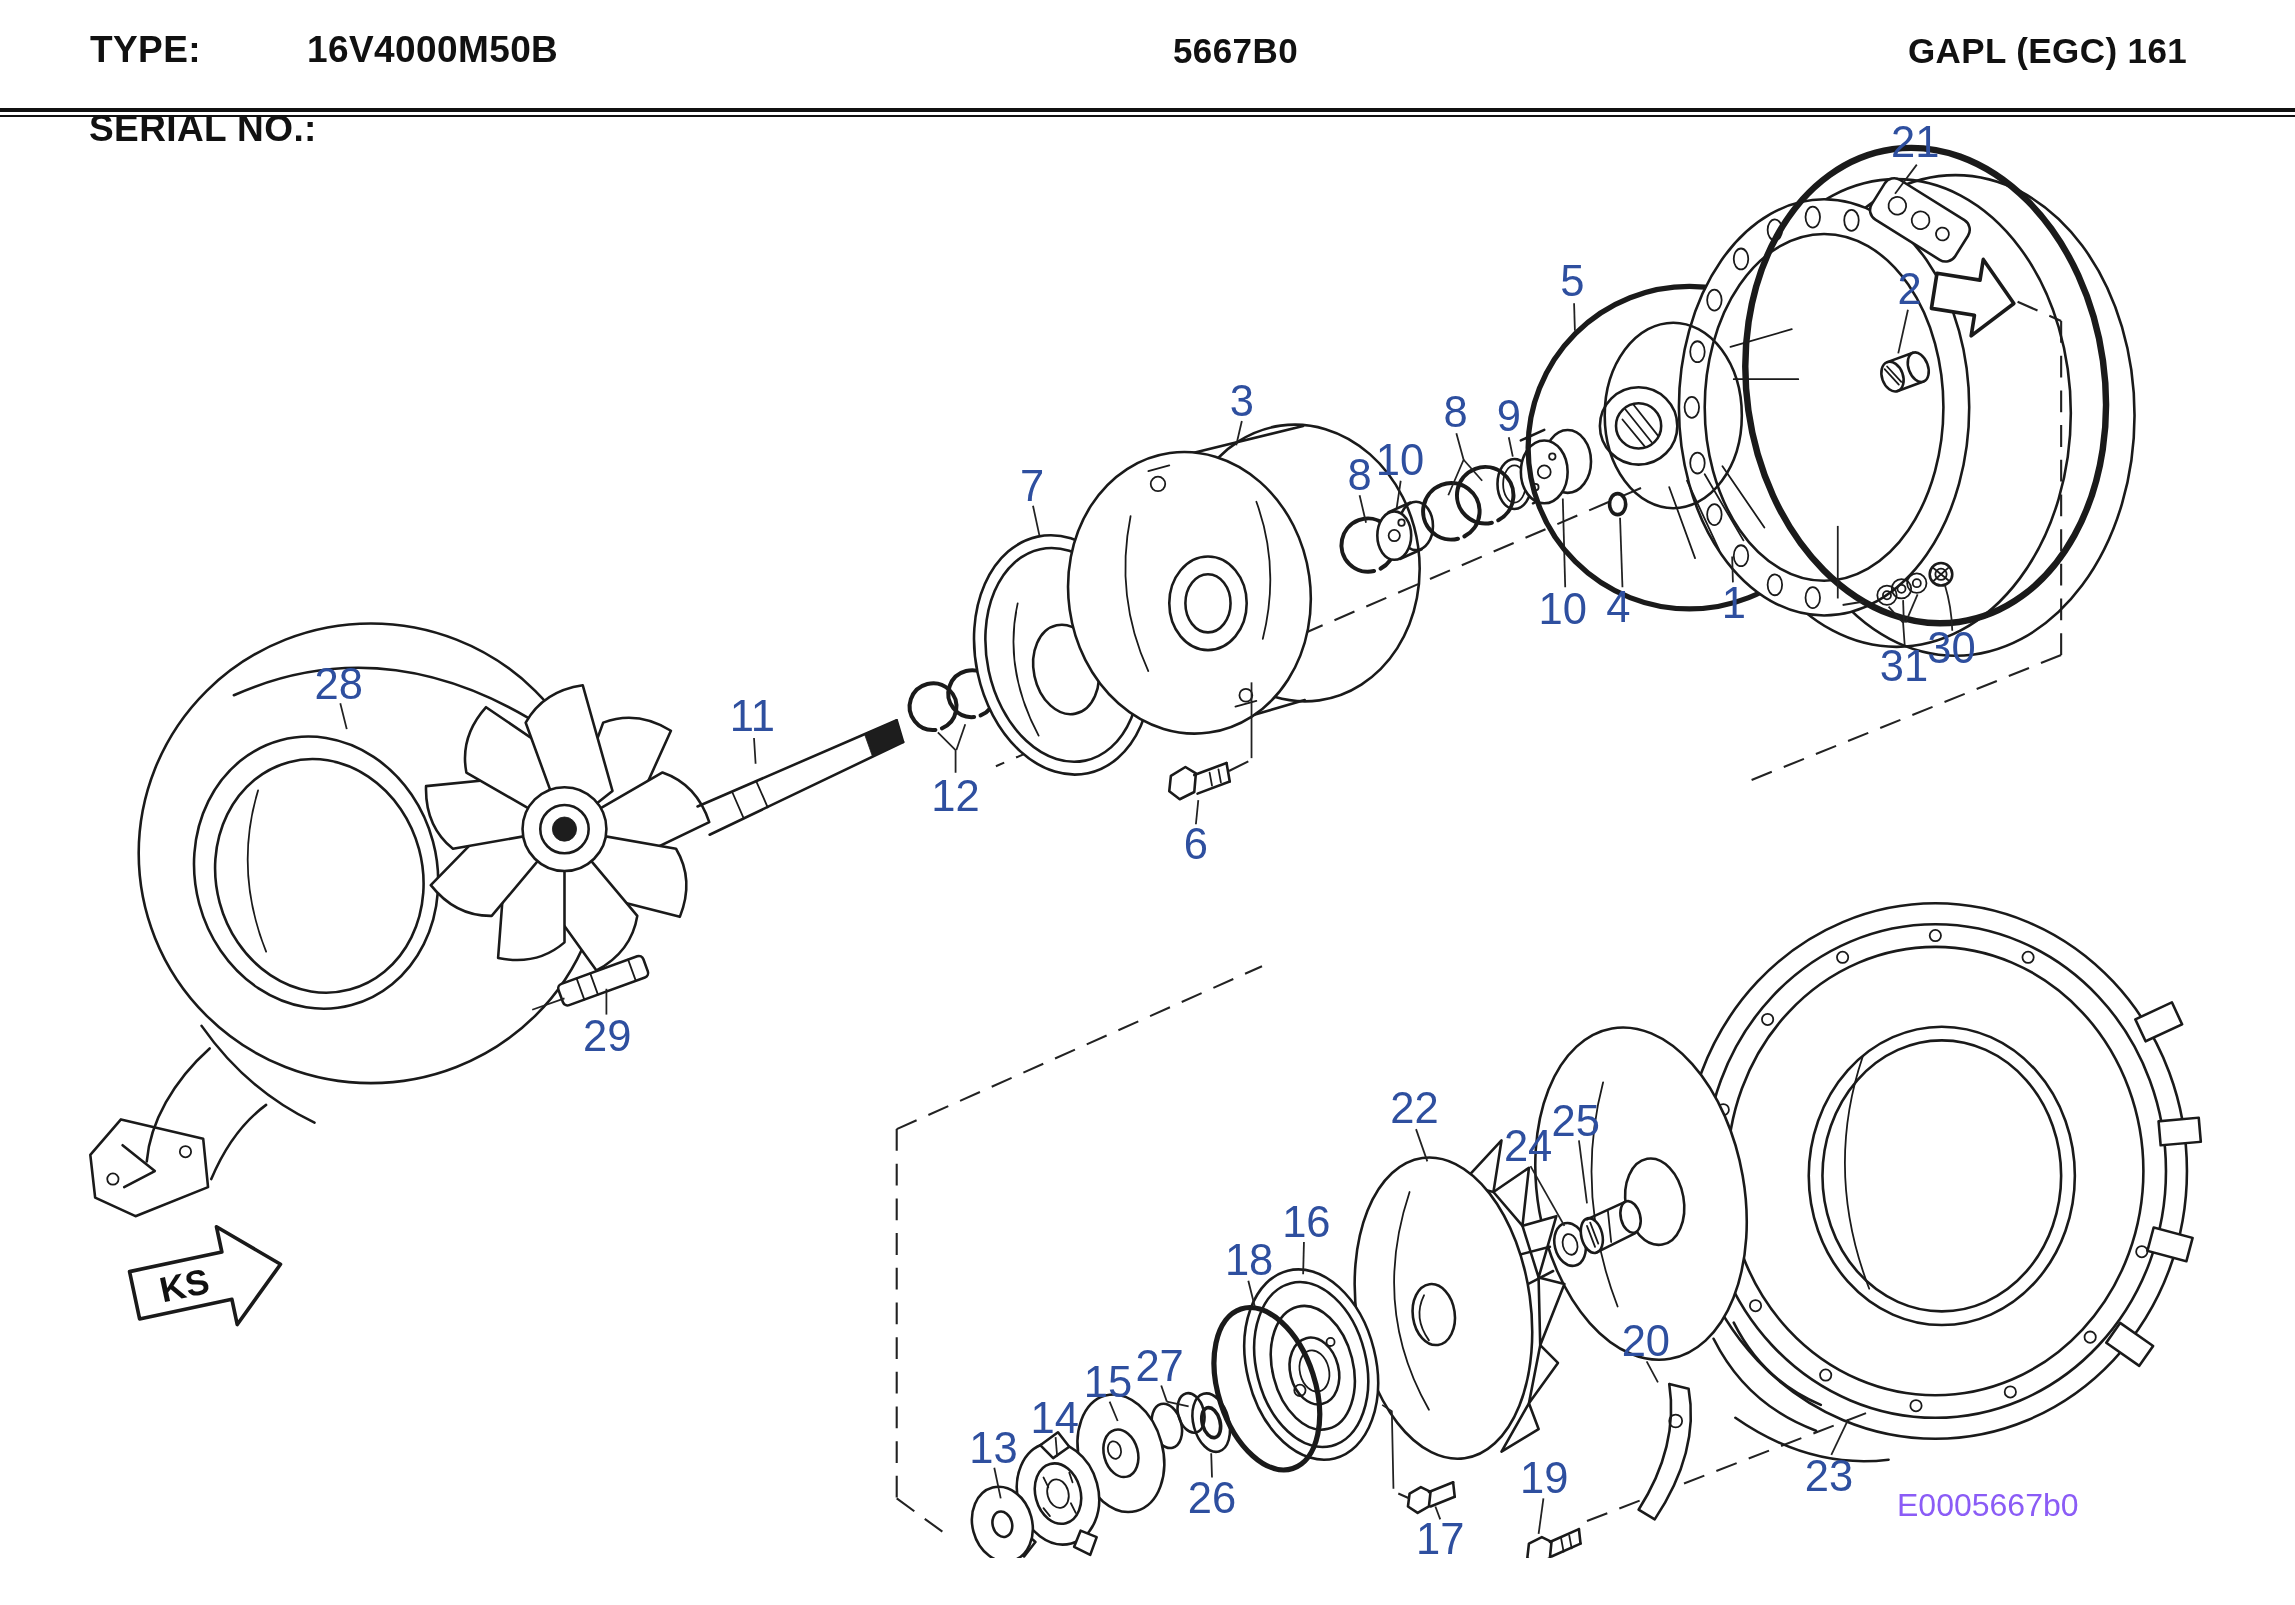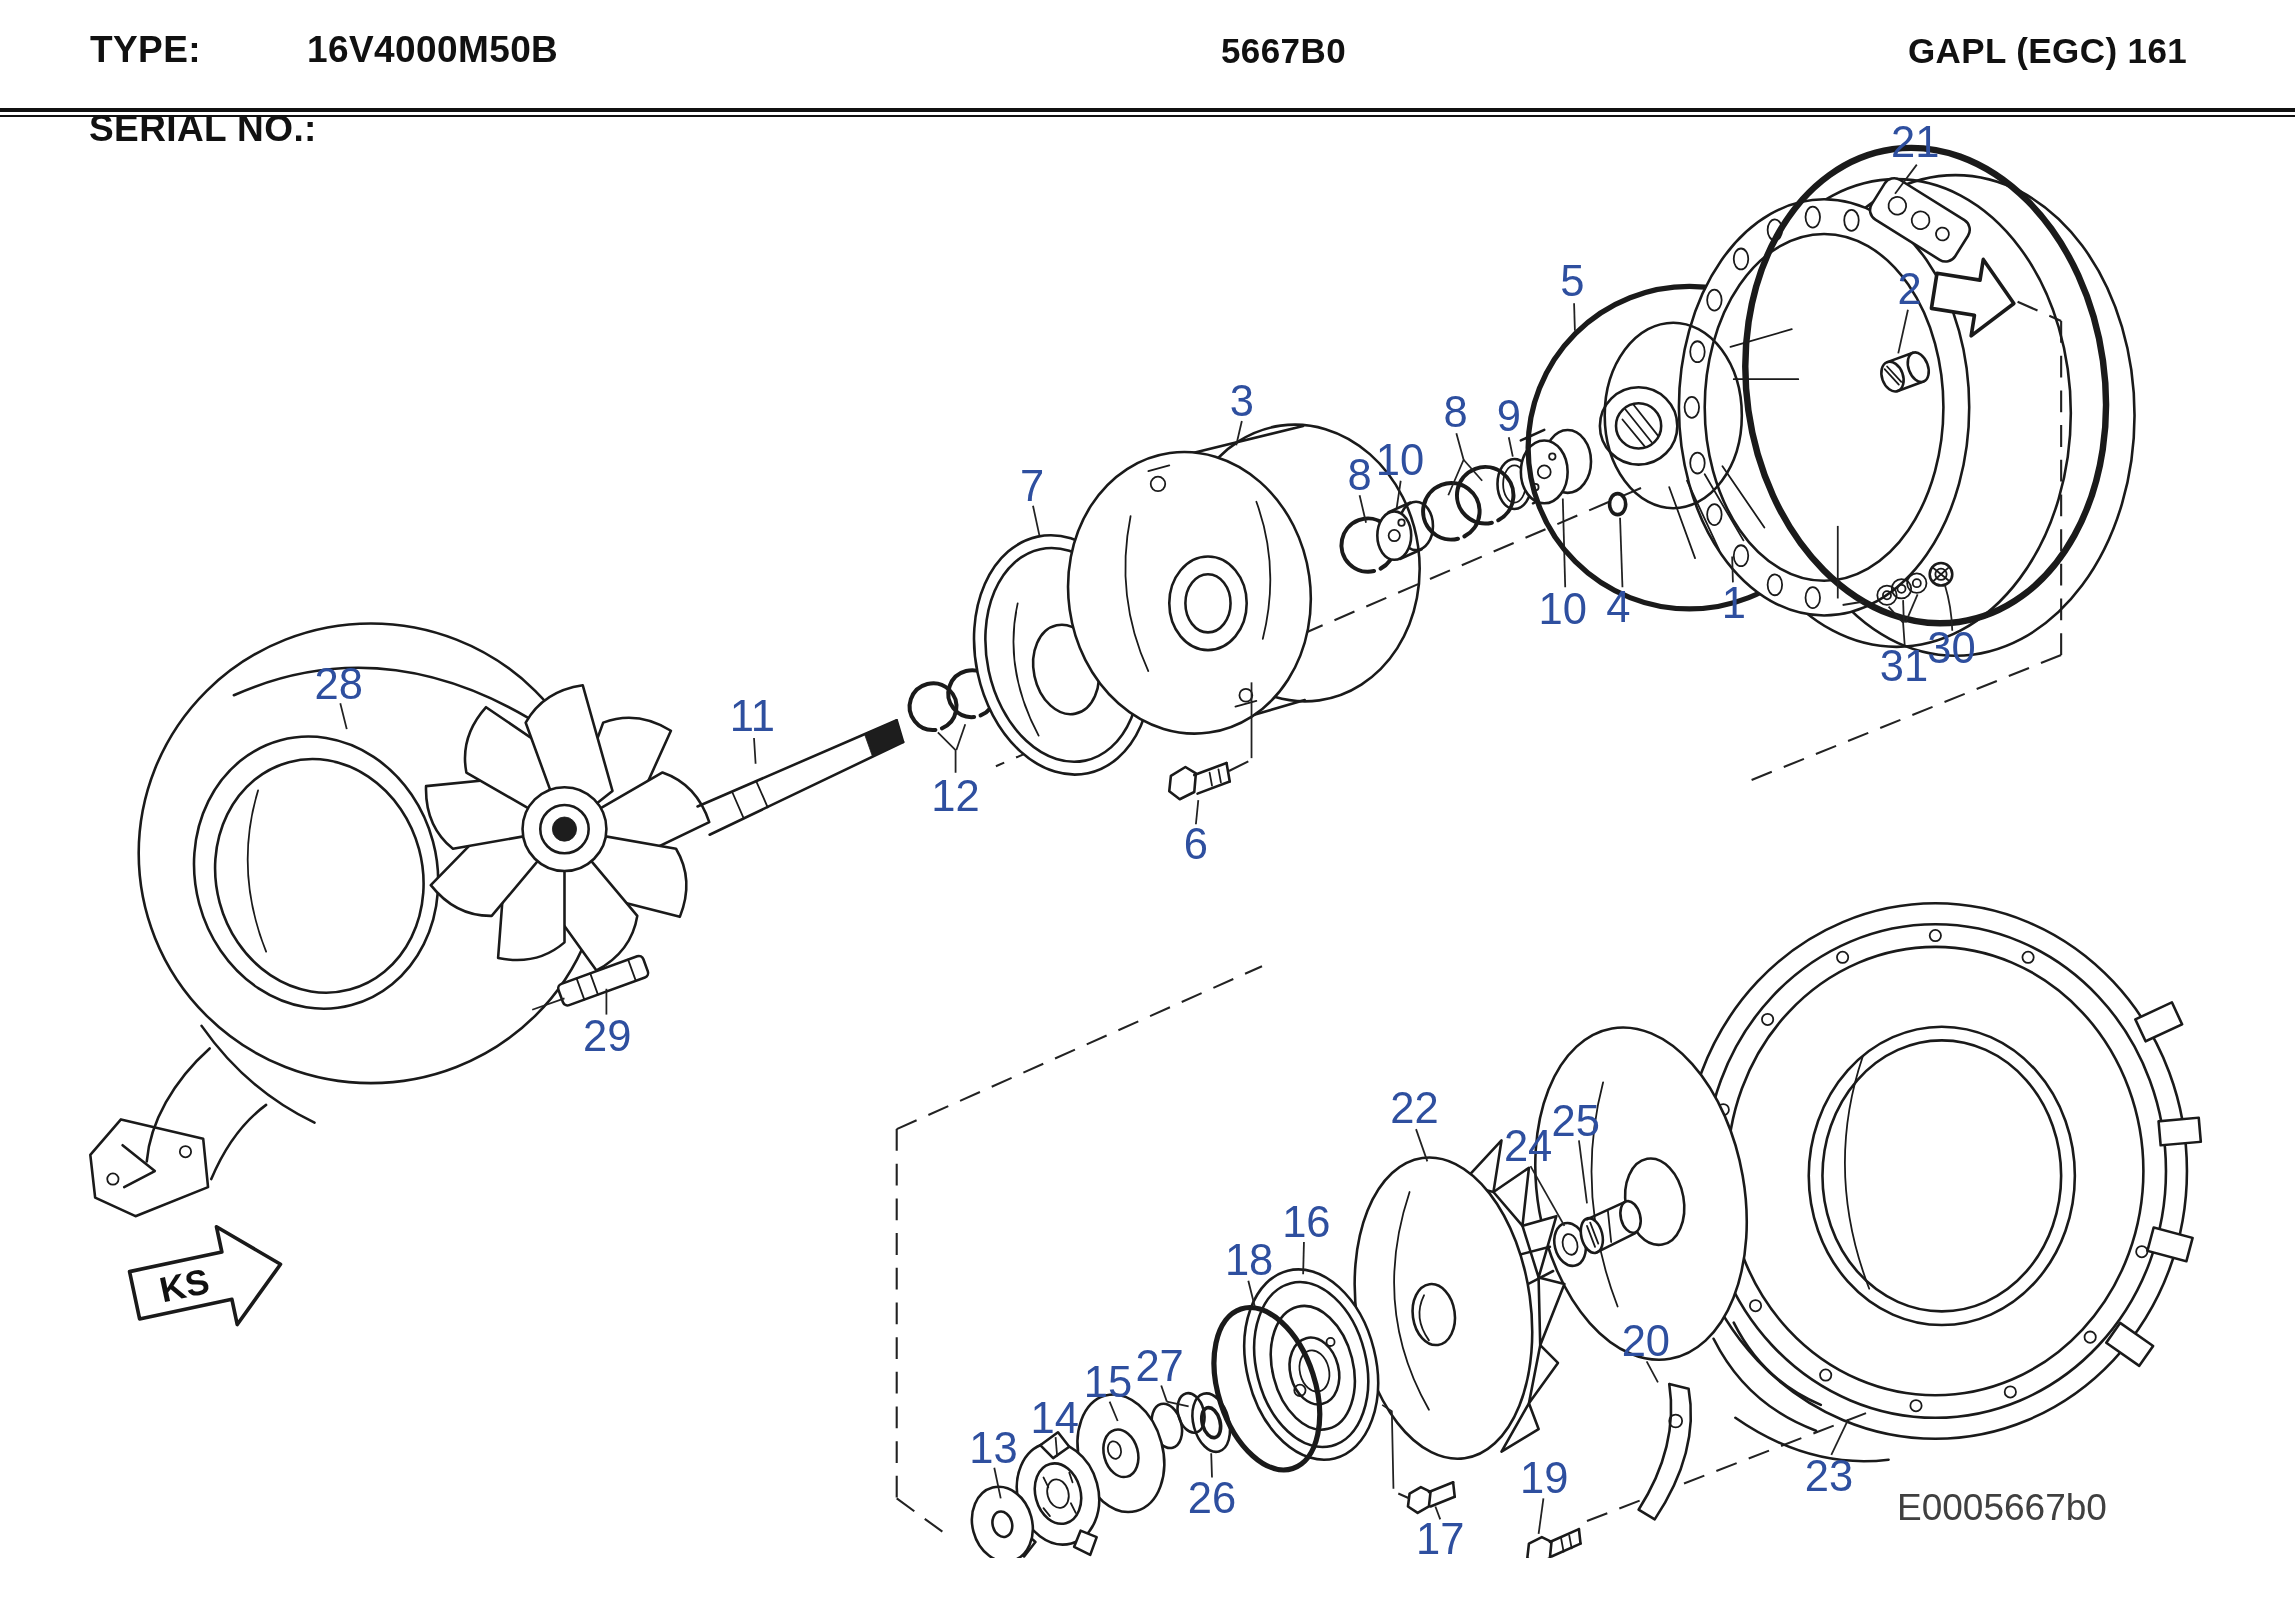--- a/index.html
+++ b/index.html
@@ -2,21 +2,21 @@
 <html style="font-size:13px"><head>
 <meta charset="utf-8">
 <style>
   html,body{margin:0;padding:0;background:#fff;}
   .page{position:relative;width:2295px;height:1558px;background:#ffffff;overflow:hidden;
         font-family:"Liberation Sans",sans-serif;}
   .hdr{position:absolute;color:#111;font-weight:bold;white-space:nowrap;letter-spacing:0.4px;}
   .hdr-lg{font-size:37px;}
   .hdr-md{font-size:35px;}
   .rule{position:absolute;left:0;width:2295px;background:#111;}
-  #figid{position:absolute;color:#404040;font-size:37px;white-space:nowrap;}
+  #figid{position:absolute;color:#8b5cf6;font-size:32px;white-space:nowrap;}
   svg{position:absolute;left:0;top:0;}
   .ln{stroke:#1a1a1a;fill:none;stroke-width:3.2;stroke-linecap:round;stroke-linejoin:round;}
   .fw{fill:#ffffff;}
   .thin{stroke-width:2.2;}
   .med{stroke-width:4.5;}
   .thick{stroke-width:6.5;}
   .xthick{stroke-width:8;}
   .clip{stroke-width:5;}
   .leader{stroke:#222;stroke-width:2.2;fill:none;}
   .dash{stroke:#222;stroke-width:2.6;fill:none;stroke-dasharray:27 16;}
@@ -27,21 +27,21 @@
            fill:#111;stroke:none;text-anchor:middle;}
 </style>
 </head>
 <body>
 
 <div class="page">
 
   <div class="hdr hdr-lg" style="left:90px;top:29px;">TYPE:</div>
   <div class="hdr hdr-lg" style="left:307px;top:29px;">16V4000M50B</div>
   <div class="hdr hdr-lg" style="left:89px;top:74px;margin-top:34px;">SERIAL NO.:</div>
-  <div class="hdr hdr-md" style="left:1221px;top:31px;">5667B0</div>
+  <div class="hdr hdr-md" style="left:1173px;top:31px;">5667B0</div>
   <div class="hdr hdr-md" style="left:1908px;top:31px;">GAPL (EGC) 161</div>
   <div class="rule" style="top:108px;height:4px;"></div>
   <div class="rule" style="top:115px;height:2.4px;"></div>
 
   <div id="figid" style="left:1897px;top:1487px;">E0005667b0</div>
 
   <svg width="2295" height="1605" viewBox="0 0 2846 1990">
 
     <g>
       <line class="dash" x1="2035" y1="605" x2="1235" y2="950"></line>

